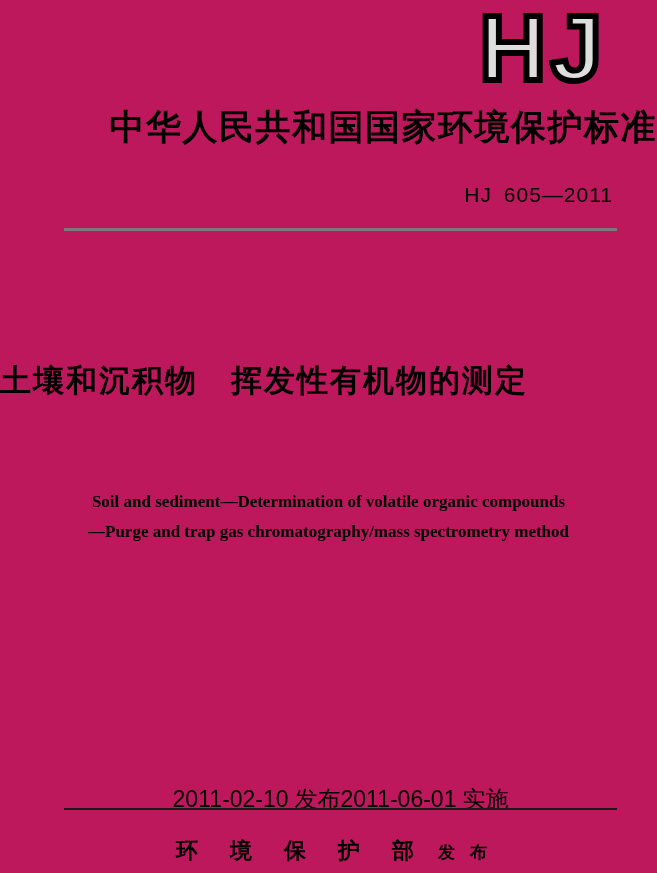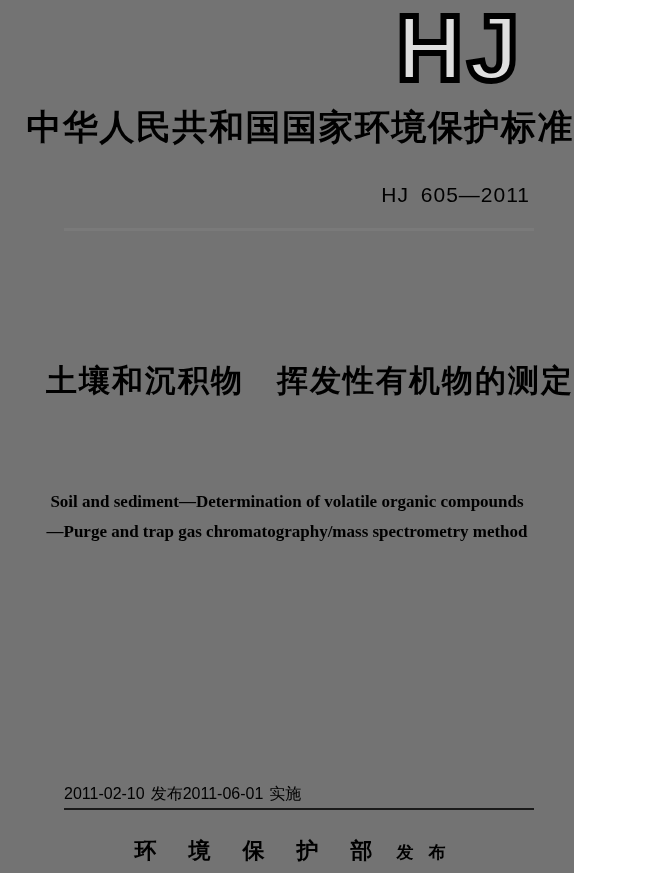--- a/index.html
+++ b/index.html
@@ -2,23 +2,23 @@
 <html><head>
 <meta charset="utf-8">
 <style>
   html, body {
     margin: 0;
     padding: 0;
     background: #ffffff;
   }
   .page {
     position: relative;
-    width: 574px;
+    width: 657px;
     height: 873px;
-    background: #737373;
+    background: #be185d;
     color: #000000;
     font-family: "Liberation Sans", sans-serif;
     overflow: hidden;
   }
 
   
   .hj-logo {
     position: absolute;
     top: 2px;
     right: 50px;
@@ -65,21 +65,21 @@
     height: 3px;
     background: #7a7a7a;
   }
 
   
   .zh-title {
     position: absolute;
     top: 352px;
     left: 0;
     width: 100%;
-    text-align: right;
+    text-align: left;
     font-size: 31px;
     font-weight: bold;
     letter-spacing: 2px;
     line-height: 57px;
     white-space: nowrap;
   }
 
   
   .en-title {
     position: absolute;
@@ -94,22 +94,22 @@
     margin-top: 27px;
   }
 
   
   .dates-row {
     position: absolute;
     top: 784px;
     left: 64px;
     right: 40px;
     display: flex;
-    justify-content: flex-start;
-    font-size: 16px;
+    justify-content: center;
+    font-size: 23px;
     font-weight: 500;
   }
   .dates-row .label {
     margin-left: 6px;
   }
 
   .rule-bottom {
     position: absolute;
     top: 808px;
     left: 64px;

